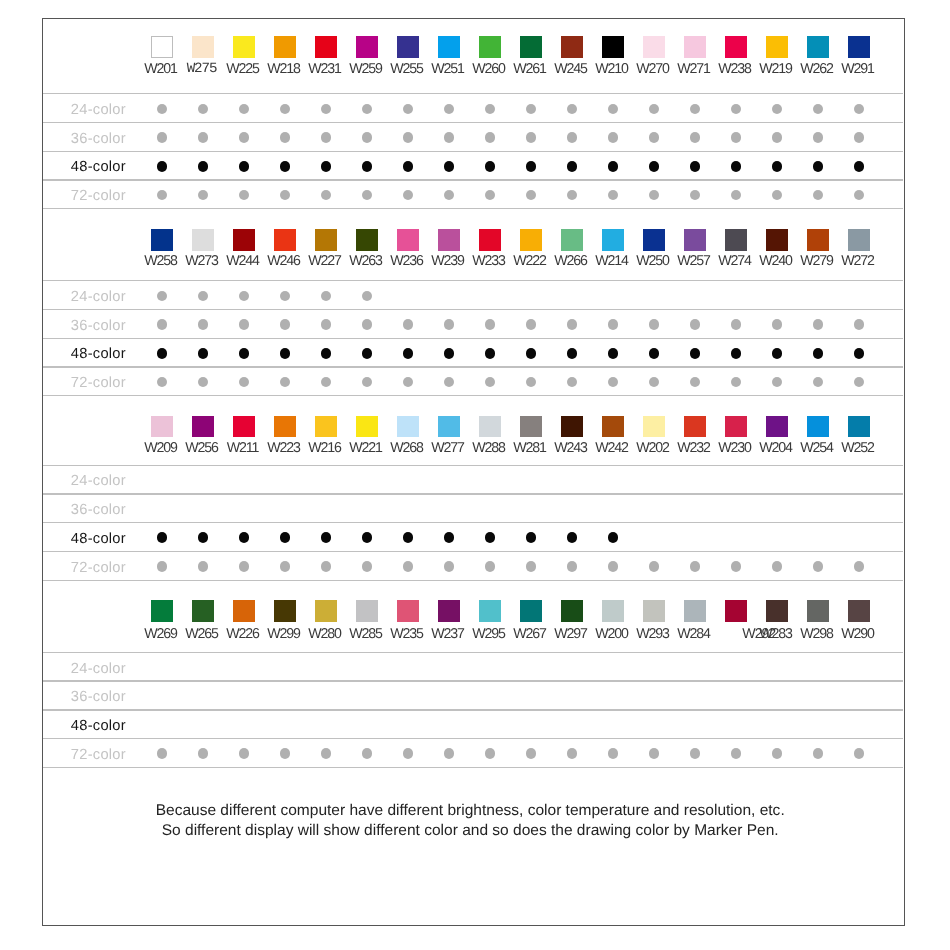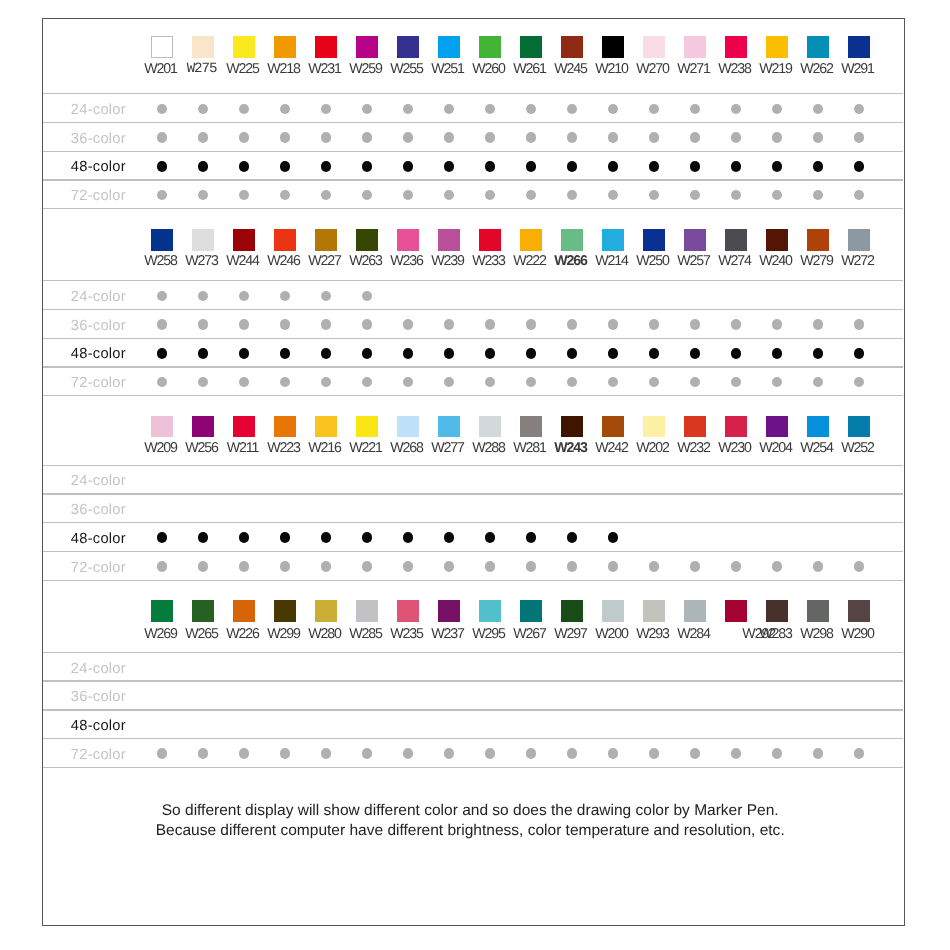--- a/index.html
+++ b/index.html
@@ -180,21 +180,21 @@
    <div class="swlabel" style="left:283.35px;top:235.40px;">W263</div>
    <div class="sw" style="left:354.35px;top:210.20px;background:#E65197;"></div>
    <div class="swlabel" style="left:324.35px;top:235.40px;">W236</div>
    <div class="sw" style="left:395.35px;top:210.20px;background:#BA509C;"></div>
    <div class="swlabel" style="left:365.35px;top:235.40px;">W239</div>
    <div class="sw" style="left:436.35px;top:210.20px;background:#E30628;"></div>
    <div class="swlabel" style="left:406.35px;top:235.40px;">W233</div>
    <div class="sw" style="left:477.35px;top:210.20px;background:#F8AE05;"></div>
    <div class="swlabel" style="left:447.35px;top:235.40px;">W222</div>
    <div class="sw" style="left:518.35px;top:210.20px;background:#68BC85;"></div>
-   <div class="swlabel" style="left:488.35px;top:235.40px;font-weight:bold;">W266</div>
+   <div class="swlabel" style="left:488.35px;top:235.40px;">W266</div>
    <div class="sw" style="left:559.35px;top:210.20px;background:#22ADE1;"></div>
    <div class="swlabel" style="left:529.35px;top:235.40px;">W214</div>
    <div class="sw" style="left:600.35px;top:210.20px;background:#0A3191;"></div>
    <div class="swlabel" style="left:570.35px;top:235.40px;">W250</div>
    <div class="sw" style="left:641.35px;top:210.20px;background:#7A4B9D;"></div>
    <div class="swlabel" style="left:611.35px;top:235.40px;">W257</div>
    <div class="sw" style="left:682.35px;top:210.20px;background:#4D4A52;"></div>
    <div class="swlabel" style="left:652.35px;top:235.40px;">W274</div>
    <div class="sw" style="left:723.35px;top:210.20px;background:#551504;"></div>
    <div class="swlabel" style="left:693.35px;top:235.40px;">W240</div>
@@ -287,21 +287,21 @@
    <div class="swlabel" style="left:283.35px;top:422.60px;">W221</div>
    <div class="sw" style="left:354.35px;top:396.70px;background:#BEE2F9;"></div>
    <div class="swlabel" style="left:324.35px;top:422.60px;">W268</div>
    <div class="sw" style="left:395.35px;top:396.70px;background:#51BBE7;"></div>
    <div class="swlabel" style="left:365.35px;top:422.60px;">W277</div>
    <div class="sw" style="left:436.35px;top:396.70px;background:#D2D8DC;"></div>
    <div class="swlabel" style="left:406.35px;top:422.60px;">W288</div>
    <div class="sw" style="left:477.35px;top:396.70px;background:#86807E;"></div>
    <div class="swlabel" style="left:447.35px;top:422.60px;">W281</div>
    <div class="sw" style="left:518.35px;top:396.70px;background:#3F1502;"></div>
-   <div class="swlabel" style="left:488.35px;top:422.60px;font-weight:bold;">W243</div>
+   <div class="swlabel" style="left:488.35px;top:422.60px;">W243</div>
    <div class="sw" style="left:559.35px;top:396.70px;background:#A44A0B;"></div>
    <div class="swlabel" style="left:529.35px;top:422.60px;">W242</div>
    <div class="sw" style="left:600.35px;top:396.70px;background:#FDEFA3;"></div>
    <div class="swlabel" style="left:570.35px;top:422.60px;">W202</div>
    <div class="sw" style="left:641.35px;top:396.70px;background:#DA3720;"></div>
    <div class="swlabel" style="left:611.35px;top:422.60px;">W232</div>
    <div class="sw" style="left:682.35px;top:396.70px;background:#D7214B;"></div>
    <div class="swlabel" style="left:652.35px;top:422.60px;">W230</div>
    <div class="sw" style="left:723.35px;top:396.70px;background:#6E1287;"></div>
    <div class="swlabel" style="left:693.35px;top:422.60px;">W204</div>
@@ -408,17 +408,17 @@
    <div class="dot" style="left:565.15px;top:729.62px;"></div>
    <div class="dot" style="left:606.15px;top:729.62px;"></div>
    <div class="dot" style="left:647.15px;top:729.62px;"></div>
    <div class="dot" style="left:688.15px;top:729.62px;"></div>
    <div class="dot" style="left:729.15px;top:729.62px;"></div>
    <div class="dot" style="left:770.15px;top:729.62px;"></div>
    <div class="dot" style="left:811.15px;top:729.62px;"></div>
    <div class="rowline" style="top:747.90px;"></div>
   </div>
   <div id="footer" style="top:781.70px;">
+   <div class="fline">Because different computer have different brightness, color temperature and resolution, etc.</div>
    <div class="fline">So different display will show different color and so does the drawing color by Marker Pen.</div>
-   <div class="fline">Because different computer have different brightness, color temperature and resolution, etc.</div>
   </div>
  </div>
 </div>
 
 </body></html>

